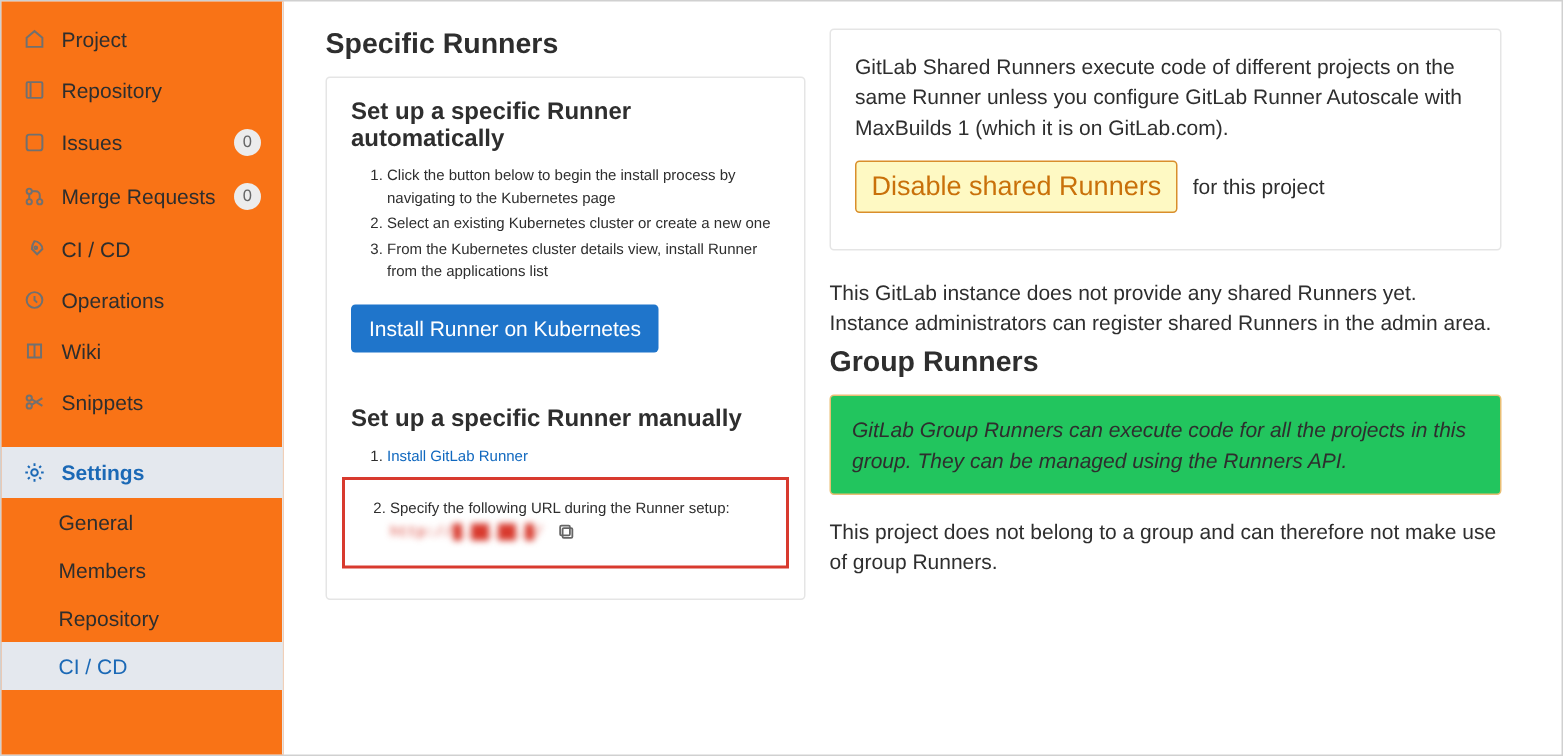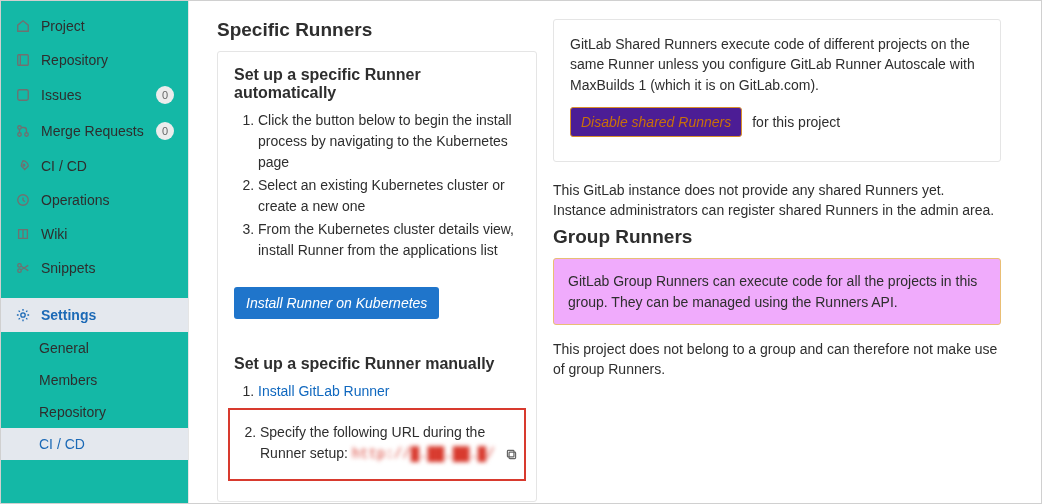--- a/index.html
+++ b/index.html
@@ -1,43 +1,43 @@
 <!DOCTYPE html>
 <html><head>
 <meta charset="utf-8">
 <style>
   * { box-sizing: border-box; margin: 0; padding: 0; }
   body { font-family: -apple-system, "Segoe UI", Helvetica, Arial, sans-serif; font-size: 14px; color: #2e2e2e; background: #fff; }
   .page { display: flex; width: 1042px; height: 504px; border: 1px solid #d0d0d0; }
-  .sidebar { width: 188px; border-right: 1px solid #e5e5e5; background: #14b8a6; padding-top: 8px; }
+  .sidebar { width: 188px; border-right: 1px solid #e5e5e5; background: #f97316; padding-top: 8px; }
   .side-item { display: flex; align-items: center; padding: 9px 14px; cursor: pointer; color: #2e2e2e; }
   .side-item.active { background: #e4e8ee; font-weight: 600; color: #1b69b6; margin-top: 13px; }
   .side-item .icon { width: 16px; height: 16px; margin-right: 10px; display: inline-flex; align-items: center; justify-content: center; color: #707070; }
   .side-item.active .icon { color: #1b69b6; }
   .side-label { flex: 1; font-size: 14px; }
   .badge { background: #ececec; color: #666; border-radius: 9px; min-width: 18px; height: 18px; font-size: 11px; display: inline-flex; align-items: center; justify-content: center; padding: 0 6px; }
   .sub-list { }
   .sub-item { padding: 8px 14px 8px 38px; cursor: pointer; font-size: 14px; color: #2e2e2e; }
   .sub-item.active { background: #e4e8ee; color: #1b69b6; }
   .main { flex: 1; display: flex; padding: 18px 32px 10px 20px; overflow: hidden; }
   .col { padding: 0 8px; }
   .col.left { width: 336px; }
   .col.right { flex: 1; }
   h2 { font-size: 19px; font-weight: 600; margin-bottom: 10px; }
   .card { border: 1px solid #e5e5e5; border-radius: 3px; padding: 14px 16px; margin-bottom: 18px; }
   h3 { font-size: 16px; font-weight: 600; margin-bottom: 6px; }
   h2.sub { font-size: 19px; font-weight: 600; margin: 6px 0 10px 0; }
   p { font-size: 14px; color: #2e2e2e; line-height: 1.45; }
   ol { padding-left: 20px; margin: 8px 0 8px 4px; }
-  ol li { font-size: 14px; line-height: 1.5; margin-bottom: 2px; }
+  ol li { font-size: 10px; line-height: 1.5; margin-bottom: 2px; }
   a.link, .link { color: #1068bf; cursor: pointer; text-decoration: none; }
-  .btn-primary { background: #1f75cb; color: #fff; border: none; border-radius: 3px; padding: 8px 12px; font-size: 14px; cursor: pointer; margin-top: 18px; font-style: italic; }
-  .btn-outline-orange { border: 1px solid #d98e2b; color: #c9710a; background: #4c1d95; border-radius: 3px; padding: 6px 10px; font-size: 14px; cursor: pointer; font-style: italic; }
+  .btn-primary { background: #1f75cb; color: #fff; border: none; border-radius: 3px; padding: 8px 12px; font-size: 14px; cursor: pointer; margin-top: 6px; }
+  .btn-outline-orange { border: 1px solid #d98e2b; color: #c9710a; background: #fef9c3; border-radius: 3px; padding: 6px 10px; font-size: 18px; cursor: pointer; }
   .disable-row { display: flex; align-items: center; gap: 10px; margin: 6px 0 10px 0; }
-  .callout { background: #f0abfc; border: 1px solid #e9be74; border-radius: 3px; padding: 12px 14px; font-size: 14px; line-height: 1.45; margin-bottom: 14px; }
+  .callout { background: #22c55e; border: 1px solid #e9be74; border-radius: 3px; padding: 12px 14px; font-size: 14px; line-height: 1.45; margin-bottom: 14px; font-style: italic; }
   .red-box { border: 2px solid #d83a2e; padding: 4px 6px 6px 6px; margin: -2px -6px 6px -6px; }
   .token, .url { color: #d83a2e; font-family: "Courier New", monospace; filter: blur(2px); }
   .copy-icon { display: inline-block; margin-left: 6px; color: #666; cursor: pointer; vertical-align: middle; }
   svg { display: block; }
 </style>
 </head>
 <body>
 
 <div class="page">
 

